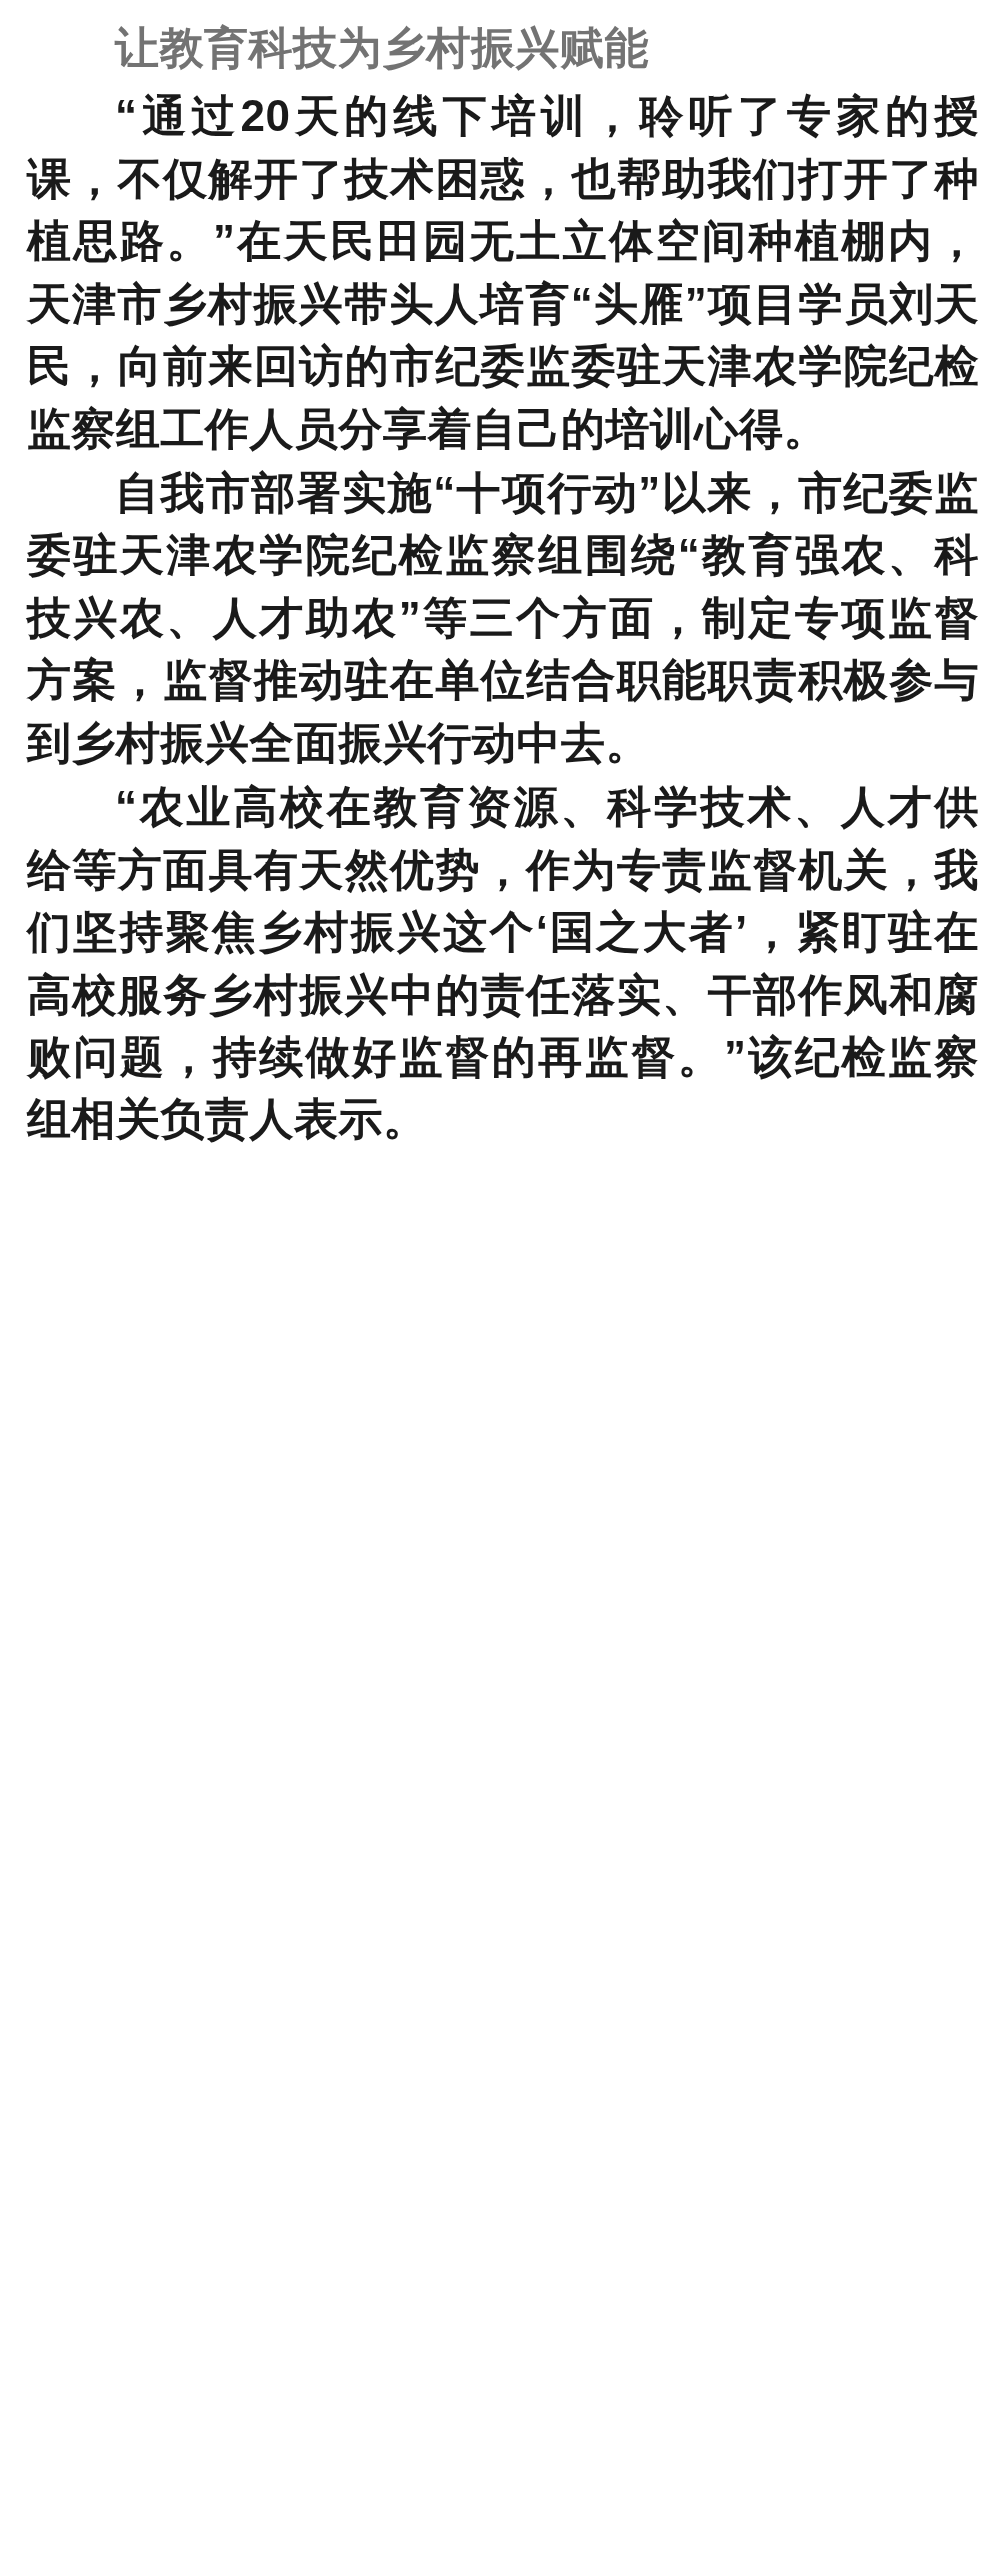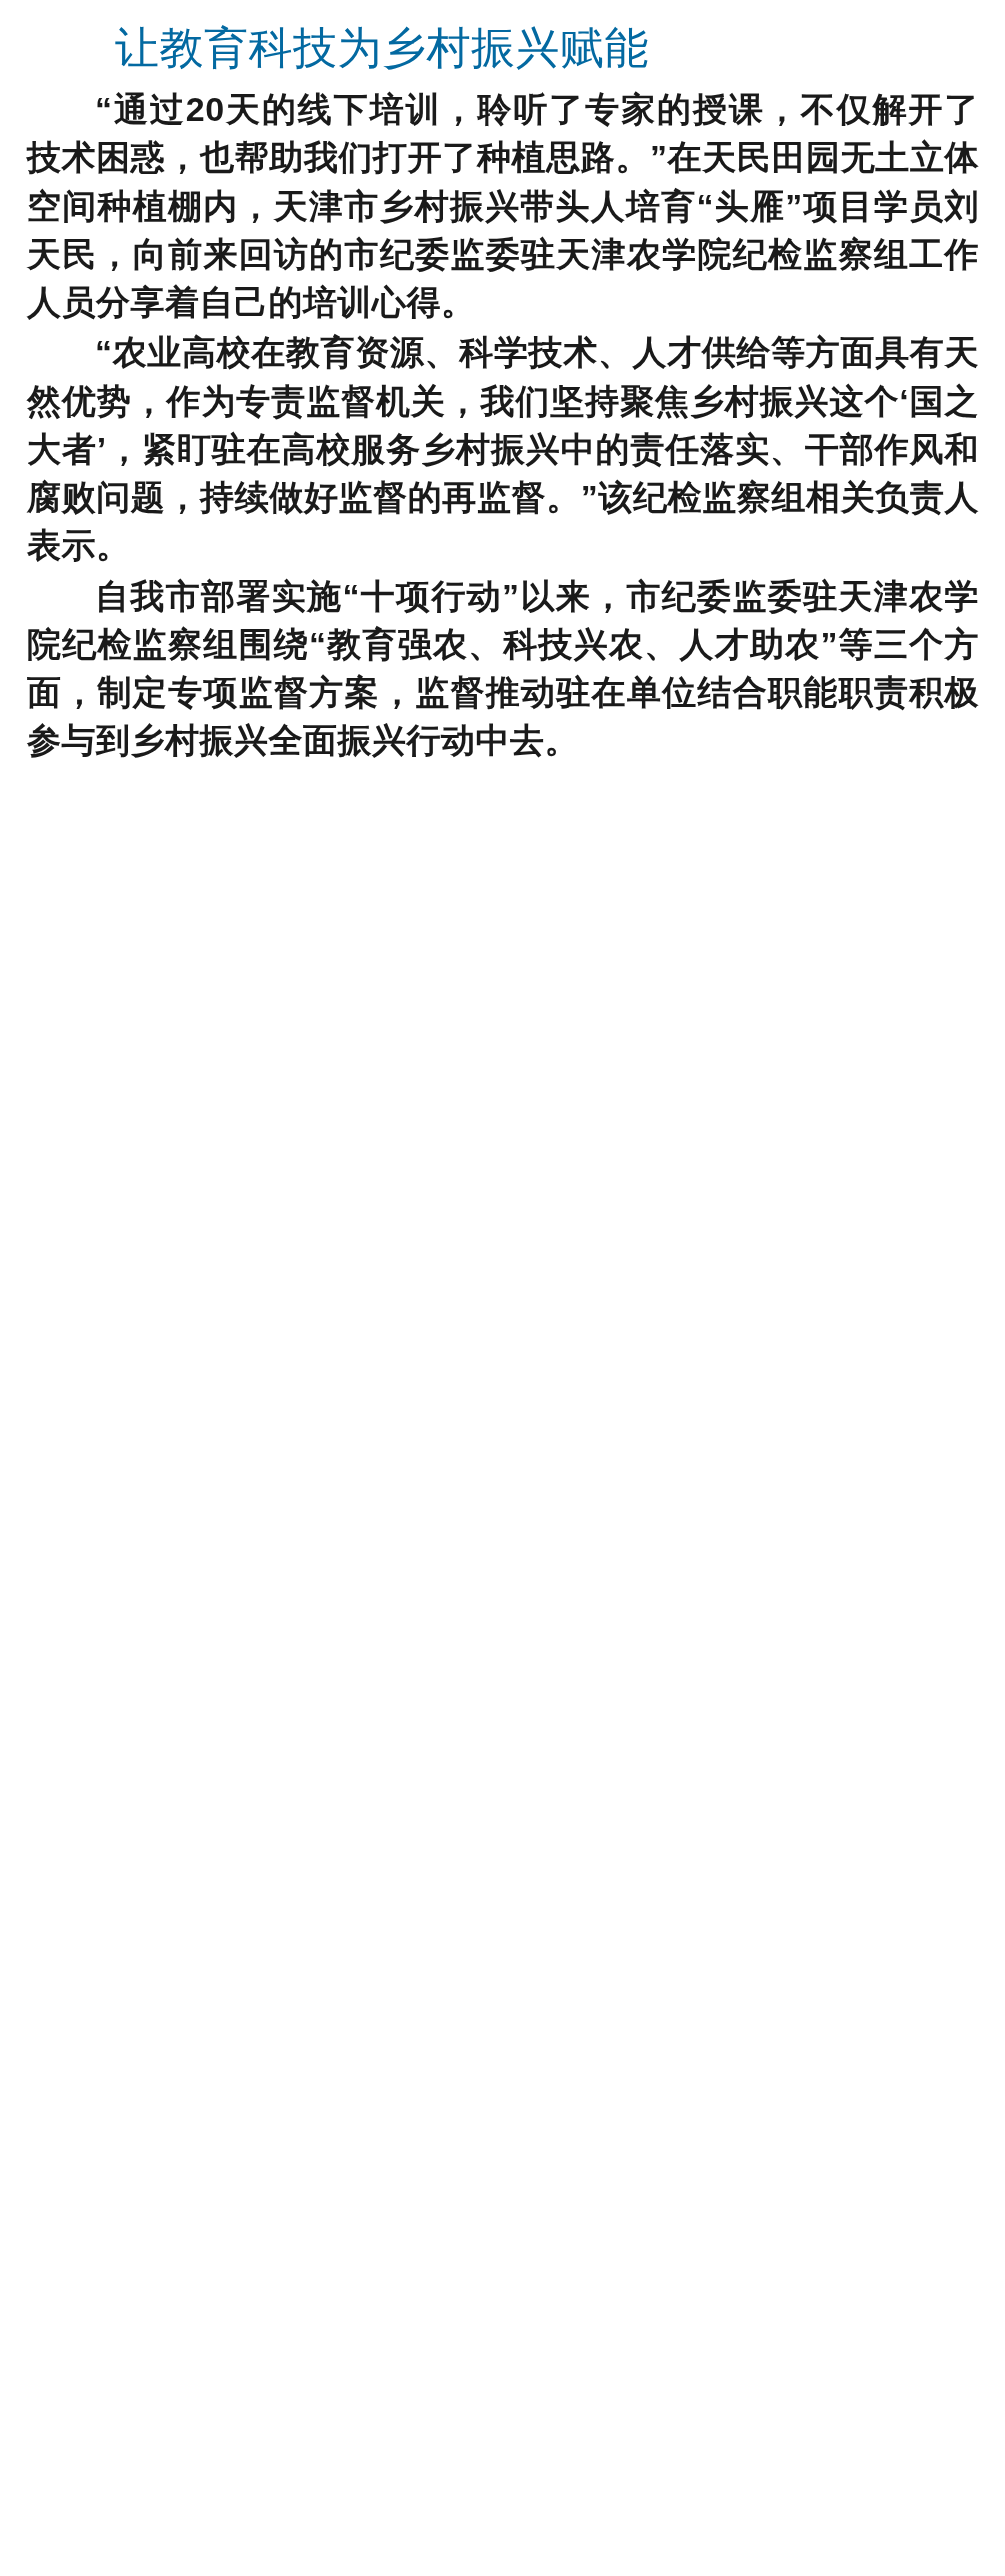--- a/index.html
+++ b/index.html
@@ -13,41 +13,41 @@
     font-family: "Liberation Sans", "DejaVu Sans", sans-serif;
   }
   .article {
     box-sizing: border-box;
     width: 1006px;
     padding: 17px 27px 38px 27px;
   }
   .title {
     font-size: 44px;
     line-height: 1.42;
-    color: #0369a1;
-    font-weight: 400;
+    color: #737373;
+    font-weight: 700;
     text-indent: 2em;
     margin: 0 0 5.7px 0;
     letter-spacing: 0.5px;
   }
   .para {
-    font-size: 34px;
+    font-size: 44px;
     line-height: 1.42;
     color: #1a1a1a;
     font-weight: 700;
     text-indent: 2em;
     margin: 0 0 1.9px 0;
     text-align: justify;
     text-justify: inter-ideograph;
     letter-spacing: 0.5px;
     word-break: break-all;
   }
 </style>
 </head>
 <body>
 
 <div class="article">
   <h1 class="title">让教育科技为乡村振兴赋能</h1>
   <p class="para">“通过20天的线下培训，聆听了专家的授课，不仅解开了技术困惑，也帮助我们打开了种植思路。”在天民田园无土立体空间种植棚内，天津市乡村振兴带头人培育“头雁”项目学员刘天民，向前来回访的市纪委监委驻天津农学院纪检监察组工作人员分享着自己的培训心得。</p>
+  <p class="para">自我市部署实施“十项行动”以来，市纪委监委驻天津农学院纪检监察组围绕“教育强农、科技兴农、人才助农”等三个方面，制定专项监督方案，监督推动驻在单位结合职能职责积极参与到乡村振兴全面振兴行动中去。</p>
   <p class="para">“农业高校在教育资源、科学技术、人才供给等方面具有天然优势，作为专责监督机关，我们坚持聚焦乡村振兴这个‘国之大者’，紧盯驻在高校服务乡村振兴中的责任落实、干部作风和腐败问题，持续做好监督的再监督。”该纪检监察组相关负责人表示。</p>
-  <p class="para">自我市部署实施“十项行动”以来，市纪委监委驻天津农学院纪检监察组围绕“教育强农、科技兴农、人才助农”等三个方面，制定专项监督方案，监督推动驻在单位结合职能职责积极参与到乡村振兴全面振兴行动中去。</p>
 </div>
 
 
 </body></html>

